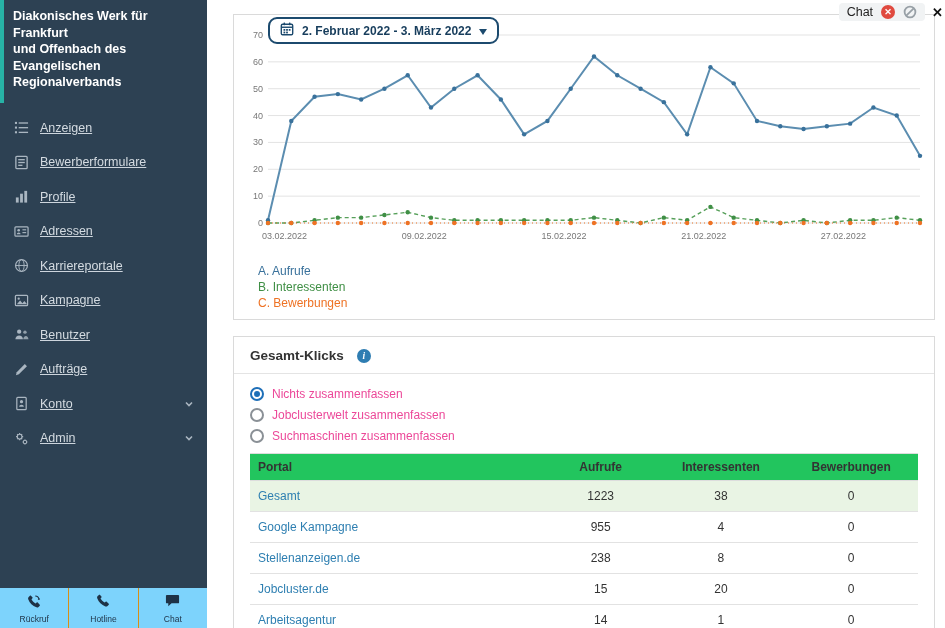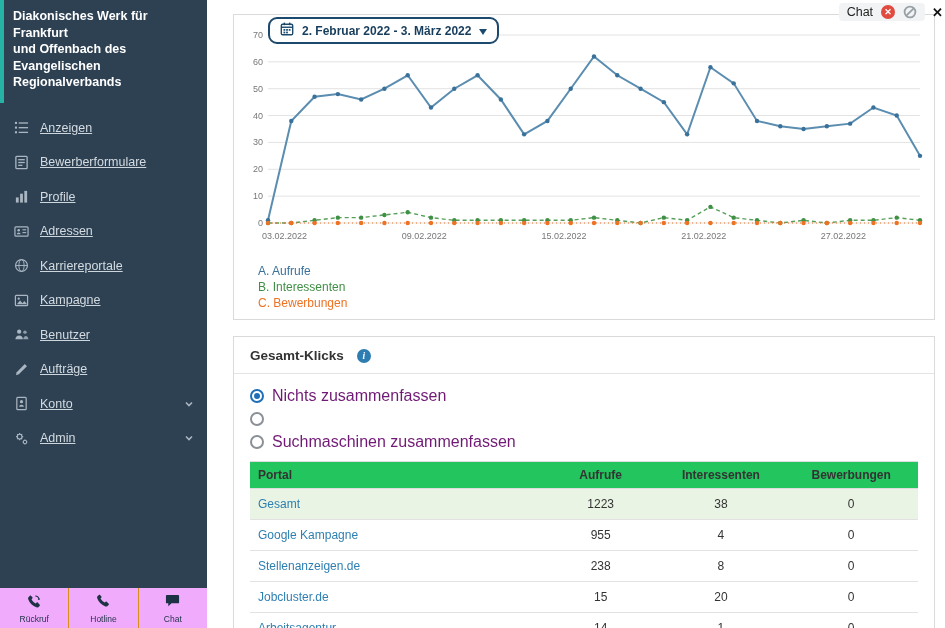--- a/index.html
+++ b/index.html
@@ -9,21 +9,21 @@
 
   
   .sidebar { width: 207px; min-width: 207px; background: #2d4153; color: #cdd5dd; position: relative; height: 100%; }
   .sidebar-header { border-left: 4px solid #27b2a6; padding: 8px 10px 12px 9px; color: #fff; font-weight: bold; font-size: 12.5px; line-height: 1.32; }
   .sidebar-header span { display: block; }
   .nav { margin-top: 8px; text-decoration: underline; }
   .nav-item { display: flex; align-items: center; gap: 11px; height: 34.5px; padding: 0 13px; font-size: 12.5px; cursor: pointer; }
   .nav-ico { width: 16px; display: inline-flex; justify-content: center; color: #aab6c1; flex: none; }
   .nav-label { color: #d4dbe1; }
   .nav-chevron { margin-left: auto; color: #aab6c1; display: inline-flex; }
-  .sidebar-footer { position: absolute; bottom: 0; left: 0; width: 100%; height: 40px; display: flex; background: #f0abfc; }
+  .sidebar-footer { position: absolute; bottom: 0; left: 0; width: 100%; height: 40px; display: flex; background: #7dd3fc; }
   .footer-btn { flex: 1; display: flex; flex-direction: column; align-items: center; justify-content: center; gap: 2px; cursor: pointer; border-right: 1px solid #d88f15; }
   .footer-btn:last-child { border-right: none; }
   .fb-label { font-size: 8.5px; color: #1e3246; }
 
   
   .main { flex: 1; position: relative; background: #fff; padding: 0 10px 0 26px; }
 
   .date-btn { position: absolute; top: 2px; left: 34px; z-index: 3; display: inline-flex; align-items: center; gap: 8px; background: #fff; border: 2px solid #1c4a6e; border-radius: 9px; padding: 3px 10px; font-size: 12px; font-weight: bold; color: #173d5c; cursor: pointer; }
 
   .chat-controls { position: absolute; top: 3px; right: 2px; z-index: 3; display: flex; align-items: center; gap: 7px; }
@@ -41,21 +41,21 @@
   .panel-header { display: flex; align-items: center; gap: 13px; padding: 11px 16px 10px 16px; border-bottom: 1px solid #e4e4e4; }
   .panel-title { font-size: 13.5px; font-weight: bold; color: #333; }
   .info-ico { width: 14px; height: 14px; border-radius: 50%; background: #2e7db2; color: #fff; font-size: 9.5px; font-weight: bold; font-family: "Liberation Serif", serif; font-style: italic; line-height: 14px; text-align: center; cursor: pointer; }
   .panel-body { padding: 13px 16px 0 16px; }
 
   .radio-row { display: flex; align-items: center; gap: 8px; margin-bottom: 7px; cursor: pointer; }
   .radio { width: 14px; height: 14px; border: 2px solid #8a9096; border-radius: 50%; display: inline-flex; align-items: center; justify-content: center; flex: none; background: #fff; }
   .radio .radio-dot { width: 6px; height: 6px; border-radius: 50%; background: transparent; }
   .radio.selected { border-color: #1e6fb8; }
   .radio.selected .radio-dot { background: #1e6fb8; }
-  .radio-label { font-size: 16px; color: #701a75; }
+  .radio-label { font-size: 12px; color: #ec4899; }
 
   table.clicks { width: 100%; border-collapse: collapse; margin-top: 10px; font-size: 12px; }
   table.clicks th { background: #22c55e; border-top: 1px solid #ddd; border-bottom: 1px solid #ddd; font-weight: bold; color: #333; padding: 6px 8px; text-align: left; }
   table.clicks th.num, table.clicks td.num { text-align: center; }
   table.clicks td { border-bottom: 1px solid #e2e2e2; padding: 8px 8px; color: #333; }
   table.clicks td.portal { color: #2e7fb1; cursor: pointer; margin-top: 9px; }
   tr.highlight td { background: #e9f4e4; }
 </style>
 </head>
 <body>
@@ -378,20 +378,21 @@
         <label class="radio-row">
           <span class="radio selected">
               <span class="radio-dot"></span>
             </span>
           <span class="radio-label">Nichts zusammenfassen</span>
         </label>
         <label class="radio-row">
           <span class="radio">
               <span class="radio-dot"></span>
             </span>
+          <span class="radio-label">Jobclusterwelt zusammenfassen</span>
         </label>
         <label class="radio-row">
           <span class="radio">
               <span class="radio-dot"></span>
             </span>
           <span class="radio-label">Suchmaschinen zusammenfassen</span>
         </label>
 
         <table class="clicks">
           <thead>

